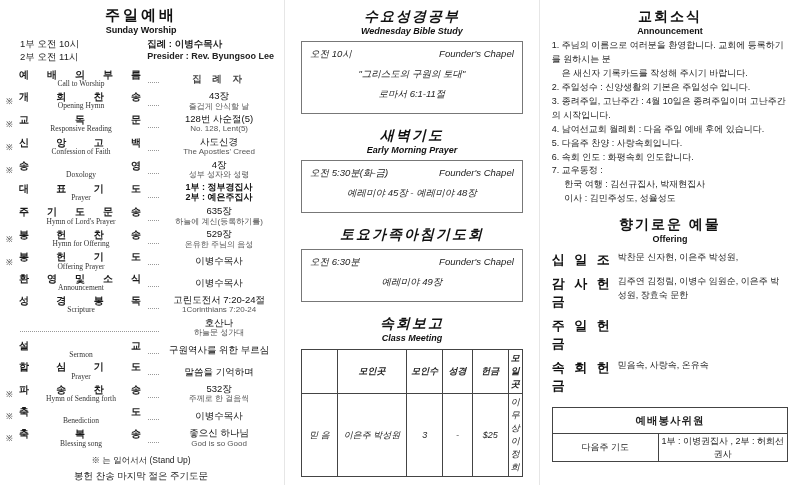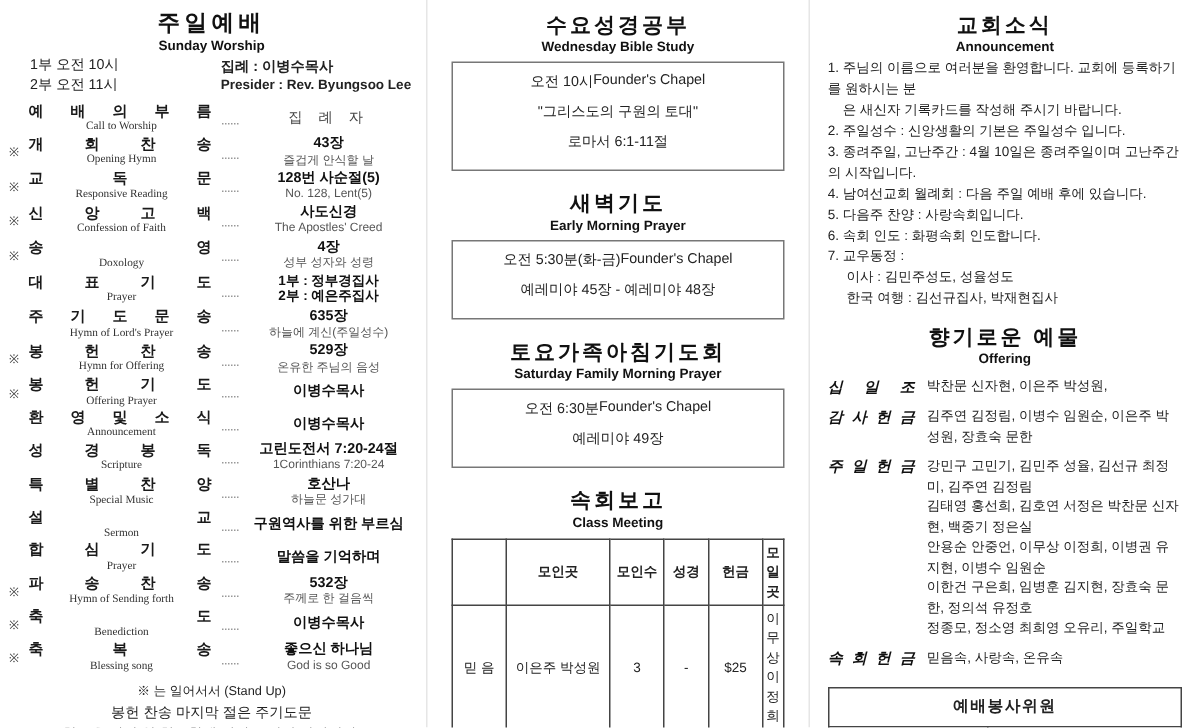--- a/index.html
+++ b/index.html
@@ -26,50 +26,50 @@
   .w-item { display:flex; align-items:center; margin-bottom:1.5px; min-height:20px; }
   .w-mark { width:11px; font-size:8px; color:#333; flex-shrink:0; }
   .w-title { width:128px; flex-shrink:0; }
   .w-kr { font-size:10px; font-weight:bold; line-height:1.15; color:#1a1a1a;
           text-align:justify; text-align-last:justify; padding:0 4px 0 2px; }
   .w-en { font-size:7.5px; font-family:"Liberation Serif", serif; color:#333;
           text-align:center; line-height:1.1; }
   .w-lead { flex:1; border-bottom:1px dotted #999; height:1px; align-self:flex-end;
             margin:0 3px 6px 3px; }
   .w-val { width:114px; flex-shrink:0; text-align:center; }
-  .w-val .v { font-size:9.5px; font-weight:bold; line-height:1.2; color:#111; }
+  .w-val .v { font-size:9.5px; font-weight:normal; line-height:1.2; color:#111; }
   .w-val .s { font-size:8px; color:#555; line-height:1.25; }
   .w-val .s:empty { display:none; }
-  .w-item.plain .v { font-weight:normal; color:#444; letter-spacing:4px; }
+  .w-item.plain .v { font-weight:bold; color:#444; letter-spacing:4px; }
   .w-item.both-bold .v, .w-item.both-bold .s { font-weight:bold; color:#111; font-size:9px; }
 
   .footnotes { margin-top:6px; text-align:center; }
   .footnotes .fn0 { font-size:8.5px; color:#222; margin-bottom:2px; }
   .footnotes .fn  { font-size:9.5px; color:#222; line-height:1.5; }
 
   
-  .m-sec { margin-bottom:13px; }
+  .m-sec { margin-bottom:13px;font-style:italic; }
   .m-box { border:1px solid #777; padding:6px 8px 12px 8px; margin-top:5px; }
-  .m-box-head { display:flex; justify-content:center; font-size:9.5px; color:#222; }
+  .m-box-head { display:flex; justify-content:space-between; font-size:9.5px; color:#222; }
   .m-box-line { text-align:center; font-size:9.5px; color:#222; margin-top:7px; }
 
   table { border-collapse:collapse; width:100%; }
   .cm-table { margin-top:6px; font-size:9px; }
   .cm-table th, .cm-table td { border:1px solid #444; text-align:center; padding:2px; }
   .cm-table th { font-weight:bold; height:22px; }
   .cm-table td { height:27px; color:#222; }
 
   
   .ann-line { font-size:9px; line-height:1.55; color:#222; white-space:pre-wrap; }
 
   .off-sec { margin-top:10px; }
   .off-rows { margin-top:7px; }
   .off-row { display:flex; margin-bottom:6px; }
-  .off-label { width:58px; flex-shrink:0; font-size:10px; font-weight:bold; color:#111;
-               text-align:justify; text-align-last:justify; margin-right:8px;font-style:italic; }
+  .off-label { width:58px; flex-shrink:0; font-size:13px; font-weight:bold; color:#111;
+               text-align:justify; text-align-last:justify; margin-right:8px; }
   .off-text { font-size:9px; color:#222; line-height:1.5; white-space:pre-line; }
 
   .duty-table { margin-top:12px; font-size:9px; }
   .duty-table th, .duty-table td { border:1px solid #444; text-align:center; color:#222; }
   .duty-table th { font-weight:bold; font-size:10.5px; height:26px; letter-spacing:1px; }
   .duty-table td { height:27.5px; }
   .duty-table td.lbl { width:45%; }
 </style>
 </head>
 <body>
@@ -172,21 +172,21 @@
 
       <div class="w-item">
         <span class="w-mark"></span>
         <div class="w-title">
             <div class="w-kr">주 기 도 문 송</div>
             <div class="w-en">Hymn of Lord's Prayer</div>
           </div>
         <div class="w-lead"></div>
         <div class="w-val">
             <div class="v">635장</div>
-            <div class="s">하늘에 계신(주일성수)</div>
+            <div class="s">하늘에 계신(등록하기를)</div>
           </div>
       </div>
 
       <div class="w-item">
         <span class="w-mark">※</span>
         <div class="w-title">
             <div class="w-kr">봉 헌 찬 송</div>
             <div class="w-en">Hymn for Offering</div>
           </div>
         <div class="w-lead"></div>
@@ -228,24 +228,20 @@
           </div>
         <div class="w-lead"></div>
         <div class="w-val">
             <div class="v">고린도전서 7:20-24절</div>
             <div class="s">1Corinthians 7:20-24</div>
           </div>
       </div>
 
       <div class="w-item">
         <span class="w-mark"></span>
-        <div class="w-title">
-            <div class="w-kr">특 별 찬 양</div>
-            <div class="w-en">Special Music</div>
-          </div>
         <div class="w-lead"></div>
         <div class="w-val">
             <div class="v">호산나</div>
             <div class="s">하늘문 성가대</div>
           </div>
       </div>
 
       <div class="w-item">
         <span class="w-mark"></span>
         <div class="w-title">
@@ -338,21 +334,20 @@
         <div class="m-box-head">
           <span>오전 5:30분(화-금)</span>
           <span>Founder's Chapel</span>
         </div>
         <div class="m-box-line">예레미야 45장 - 예레미야 48장</div>
       </div>
     </div>
 
     <div class="m-sec">
       <div class="sec-kr">토요가족아침기도회</div>
-      <div class="sec-en">Saturday Family Morning Prayer</div>
       <div class="m-box">
         <div class="m-box-head">
           <span>오전 6:30분</span>
           <span>Founder's Chapel</span>
         </div>
         <div class="m-box-line">예레미야 49장</div>
       </div>
     </div>
 
     <div class="m-sec">
@@ -396,43 +391,38 @@
       <div class="sec-kr">교회소식</div>
       <div class="sec-en" style="margin-bottom:3px">Announcement</div>
       <div class="ann-line">1. 주님의 이름으로 여러분을 환영합니다. 교회에 등록하기를 원하시는 분</div>
       <div class="ann-line">    은 새신자 기록카드를 작성해 주시기 바랍니다.</div>
       <div class="ann-line">2. 주일성수 : 신앙생활의 기본은 주일성수 입니다.</div>
       <div class="ann-line">3. 종려주일, 고난주간 : 4월 10일은 종려주일이며 고난주간의 시작입니다.</div>
       <div class="ann-line">4. 남여선교회 월례회 : 다음 주일 예배 후에 있습니다.</div>
       <div class="ann-line">5. 다음주 찬양 : 사랑속회입니다.</div>
       <div class="ann-line">6. 속회 인도 : 화평속회 인도합니다.</div>
       <div class="ann-line">7. 교우동정 :</div>
+      <div class="ann-line">     한국 여행 : 김선규집사, 박재현집사</div>
       <div class="ann-line">     이사 : 김민주성도, 성율성도</div>
-      <div class="ann-line">     한국 여행 : 김선규집사, 박재현집사</div>
     </div>
 
     <div class="off-sec">
       <div class="sec-kr">향기로운 예물</div>
       <div class="sec-en">Offering</div>
       <div class="off-rows">
         <div class="off-row">
           <div class="off-label">십 일 조</div>
           <div class="off-text">박찬문 신자현, 이은주 박성원,</div>
         </div>
         <div class="off-row">
           <div class="off-label">감 사 헌 금</div>
           <div class="off-text">김주연 김정림, 이병수 임원순, 이은주 박성원, 장효숙 문한</div>
         </div>
         <div class="off-row">
           <div class="off-label">주 일 헌 금</div>
-          <div class="off-text">강민구 고민기, 김민주 성율, 김선규 최정미, 김주연 김정림
-김태영 홍선희, 김호연 서정은 박찬문 신자현, 백중기 정은실
-안용순 안중언, 이무상 이정희, 이병권 유지현, 이병수 임원순
-이한건 구은희, 임병훈 김지현, 장효숙 문한, 정의석 유정호
-정종모, 정소영 최희영 오유리, 주일학교</div>
         </div>
         <div class="off-row">
           <div class="off-label">속 회 헌 금</div>
           <div class="off-text">믿음속, 사랑속, 온유속</div>
         </div>
       </div>
     </div>
 
     <table class="duty-table">
       <tbody>

